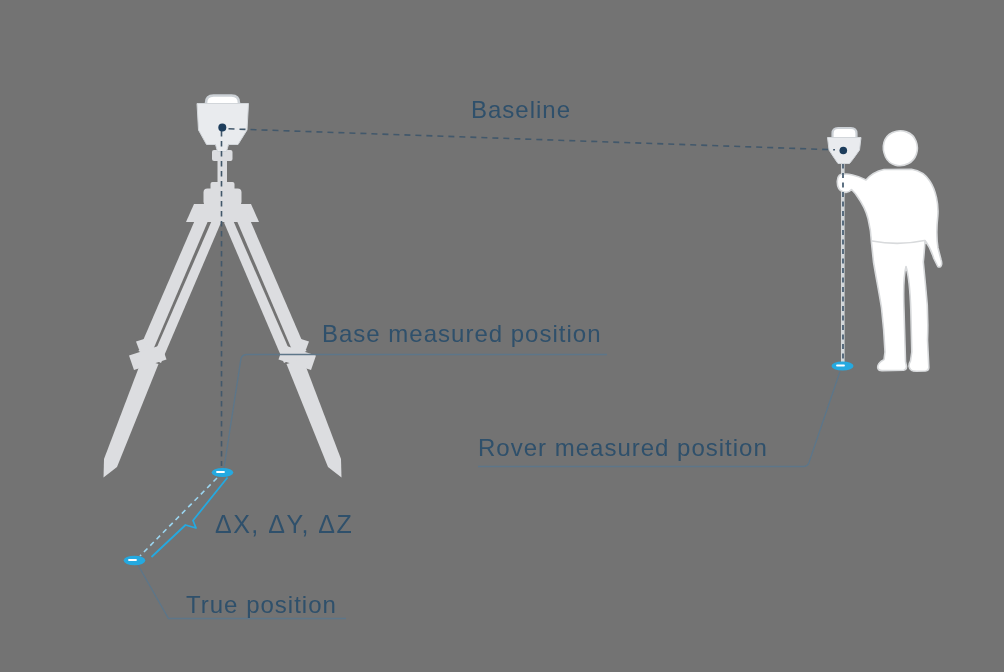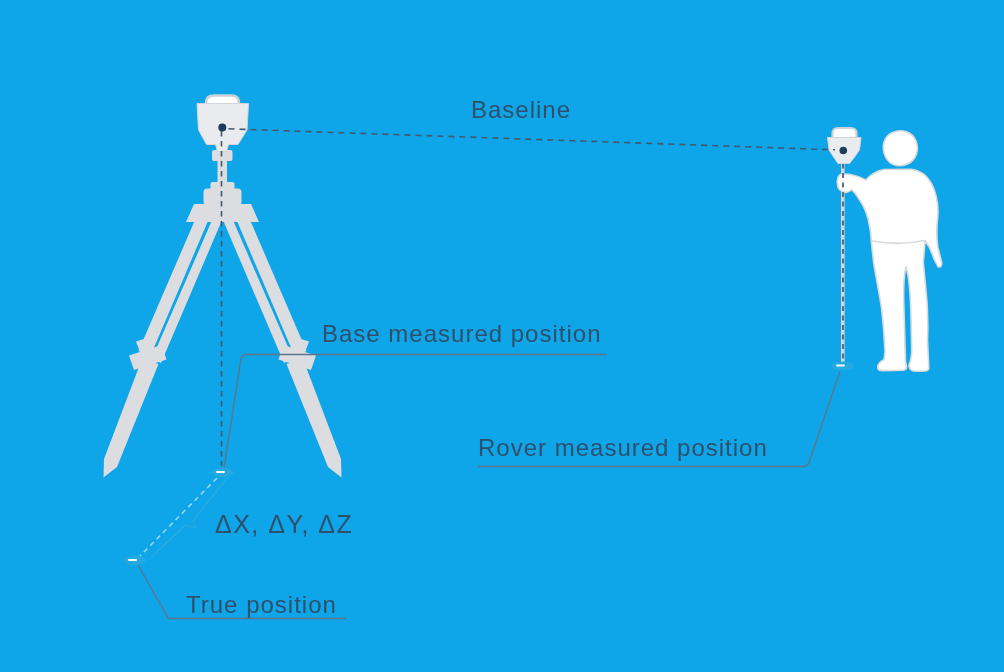--- a/index.html
+++ b/index.html
@@ -1,19 +1,19 @@
 <!DOCTYPE html>
 <html><head>
 <meta charset="utf-8">
 <style>
   html,body{margin:0;padding:0;background:#fff;}
   .stage{
     position:relative;
     width:1004px;height:672px;
-    background:#0ea5e9;
+    background:#737373;
     overflow:hidden;
     font-family:"Liberation Sans", sans-serif;
   }
   .stage svg{display:block;width:1004px;height:672px;}
   text{
     font-family:"Liberation Sans", sans-serif;
     fill:#2f506b;
     font-size:24px;
     letter-spacing:1px;
     font-weight:400;

